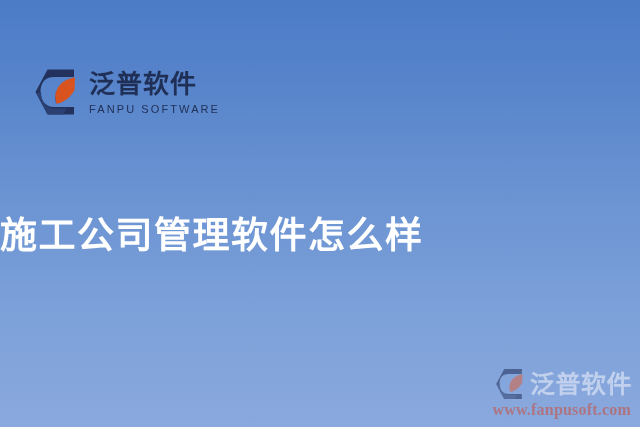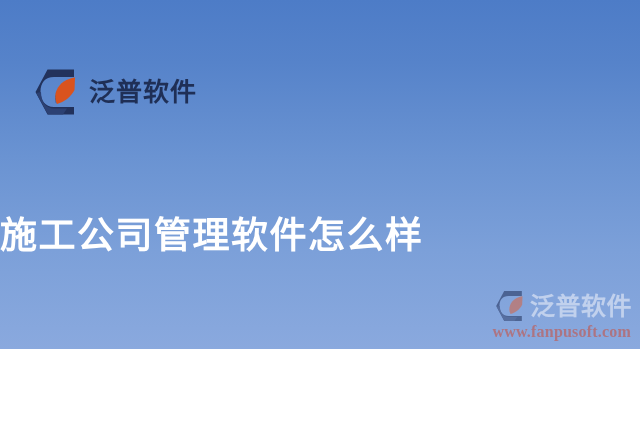--- a/index.html
+++ b/index.html
@@ -7,21 +7,21 @@
     margin: 0;
     padding: 0;
   }
   body {
     font-family: "Liberation Sans", "DejaVu Sans", sans-serif;
   }
 
   .banner {
     position: relative;
     width: 640px;
-    height: 349px;
+    height: 427px;
     overflow: hidden;
     background: linear-gradient(180deg,
         #4d7cc7 0%,
         #5683ca 18%,
         #6a93d2 45%,
         #7ca0d9 72%,
         #8aa9de 100%);
   }
 
   
@@ -141,20 +141,21 @@
                  C30 34 37 29 40.5 22 Z" fill="#d9531e"></path>
 
         <path d="M22.5 35.8 C21 32.2 20.8 27.6 22.6 22.8
                  C21.2 26.5 20.8 30.2 21.4 33.2 C21.7 34.3 22 35.1 22.5 35.8 Z" fill="#22325c"></path>
 
         <path d="M7 24 C7 33 12 40.5 20.5 40.5 L33 40.5 L29 46.5 L14 46.5 L2.2 25 Z" fill="#2c4173"></path>
       </svg>
     </span>
     <span class="brand-words">
       <span class="brand-name">泛普软件</span>
+      <span class="brand-sub">FANPU SOFTWARE</span>
     </span>
   </div>
 
   <h1 class="headline">施工公司管理软件怎么样</h1>
 
   <div class="watermark">
     <div class="watermark-row">
       <span class="watermark-mark-wrap">
         <svg class="watermark-mark" viewBox="0 0 46 48" xmlns="http://www.w3.org/2000/svg" aria-hidden="true">
           <path d="M13.5 1.5 L40 1.5 L40 9 L20 9 C11 9 6.5 15 6.5 23.5

